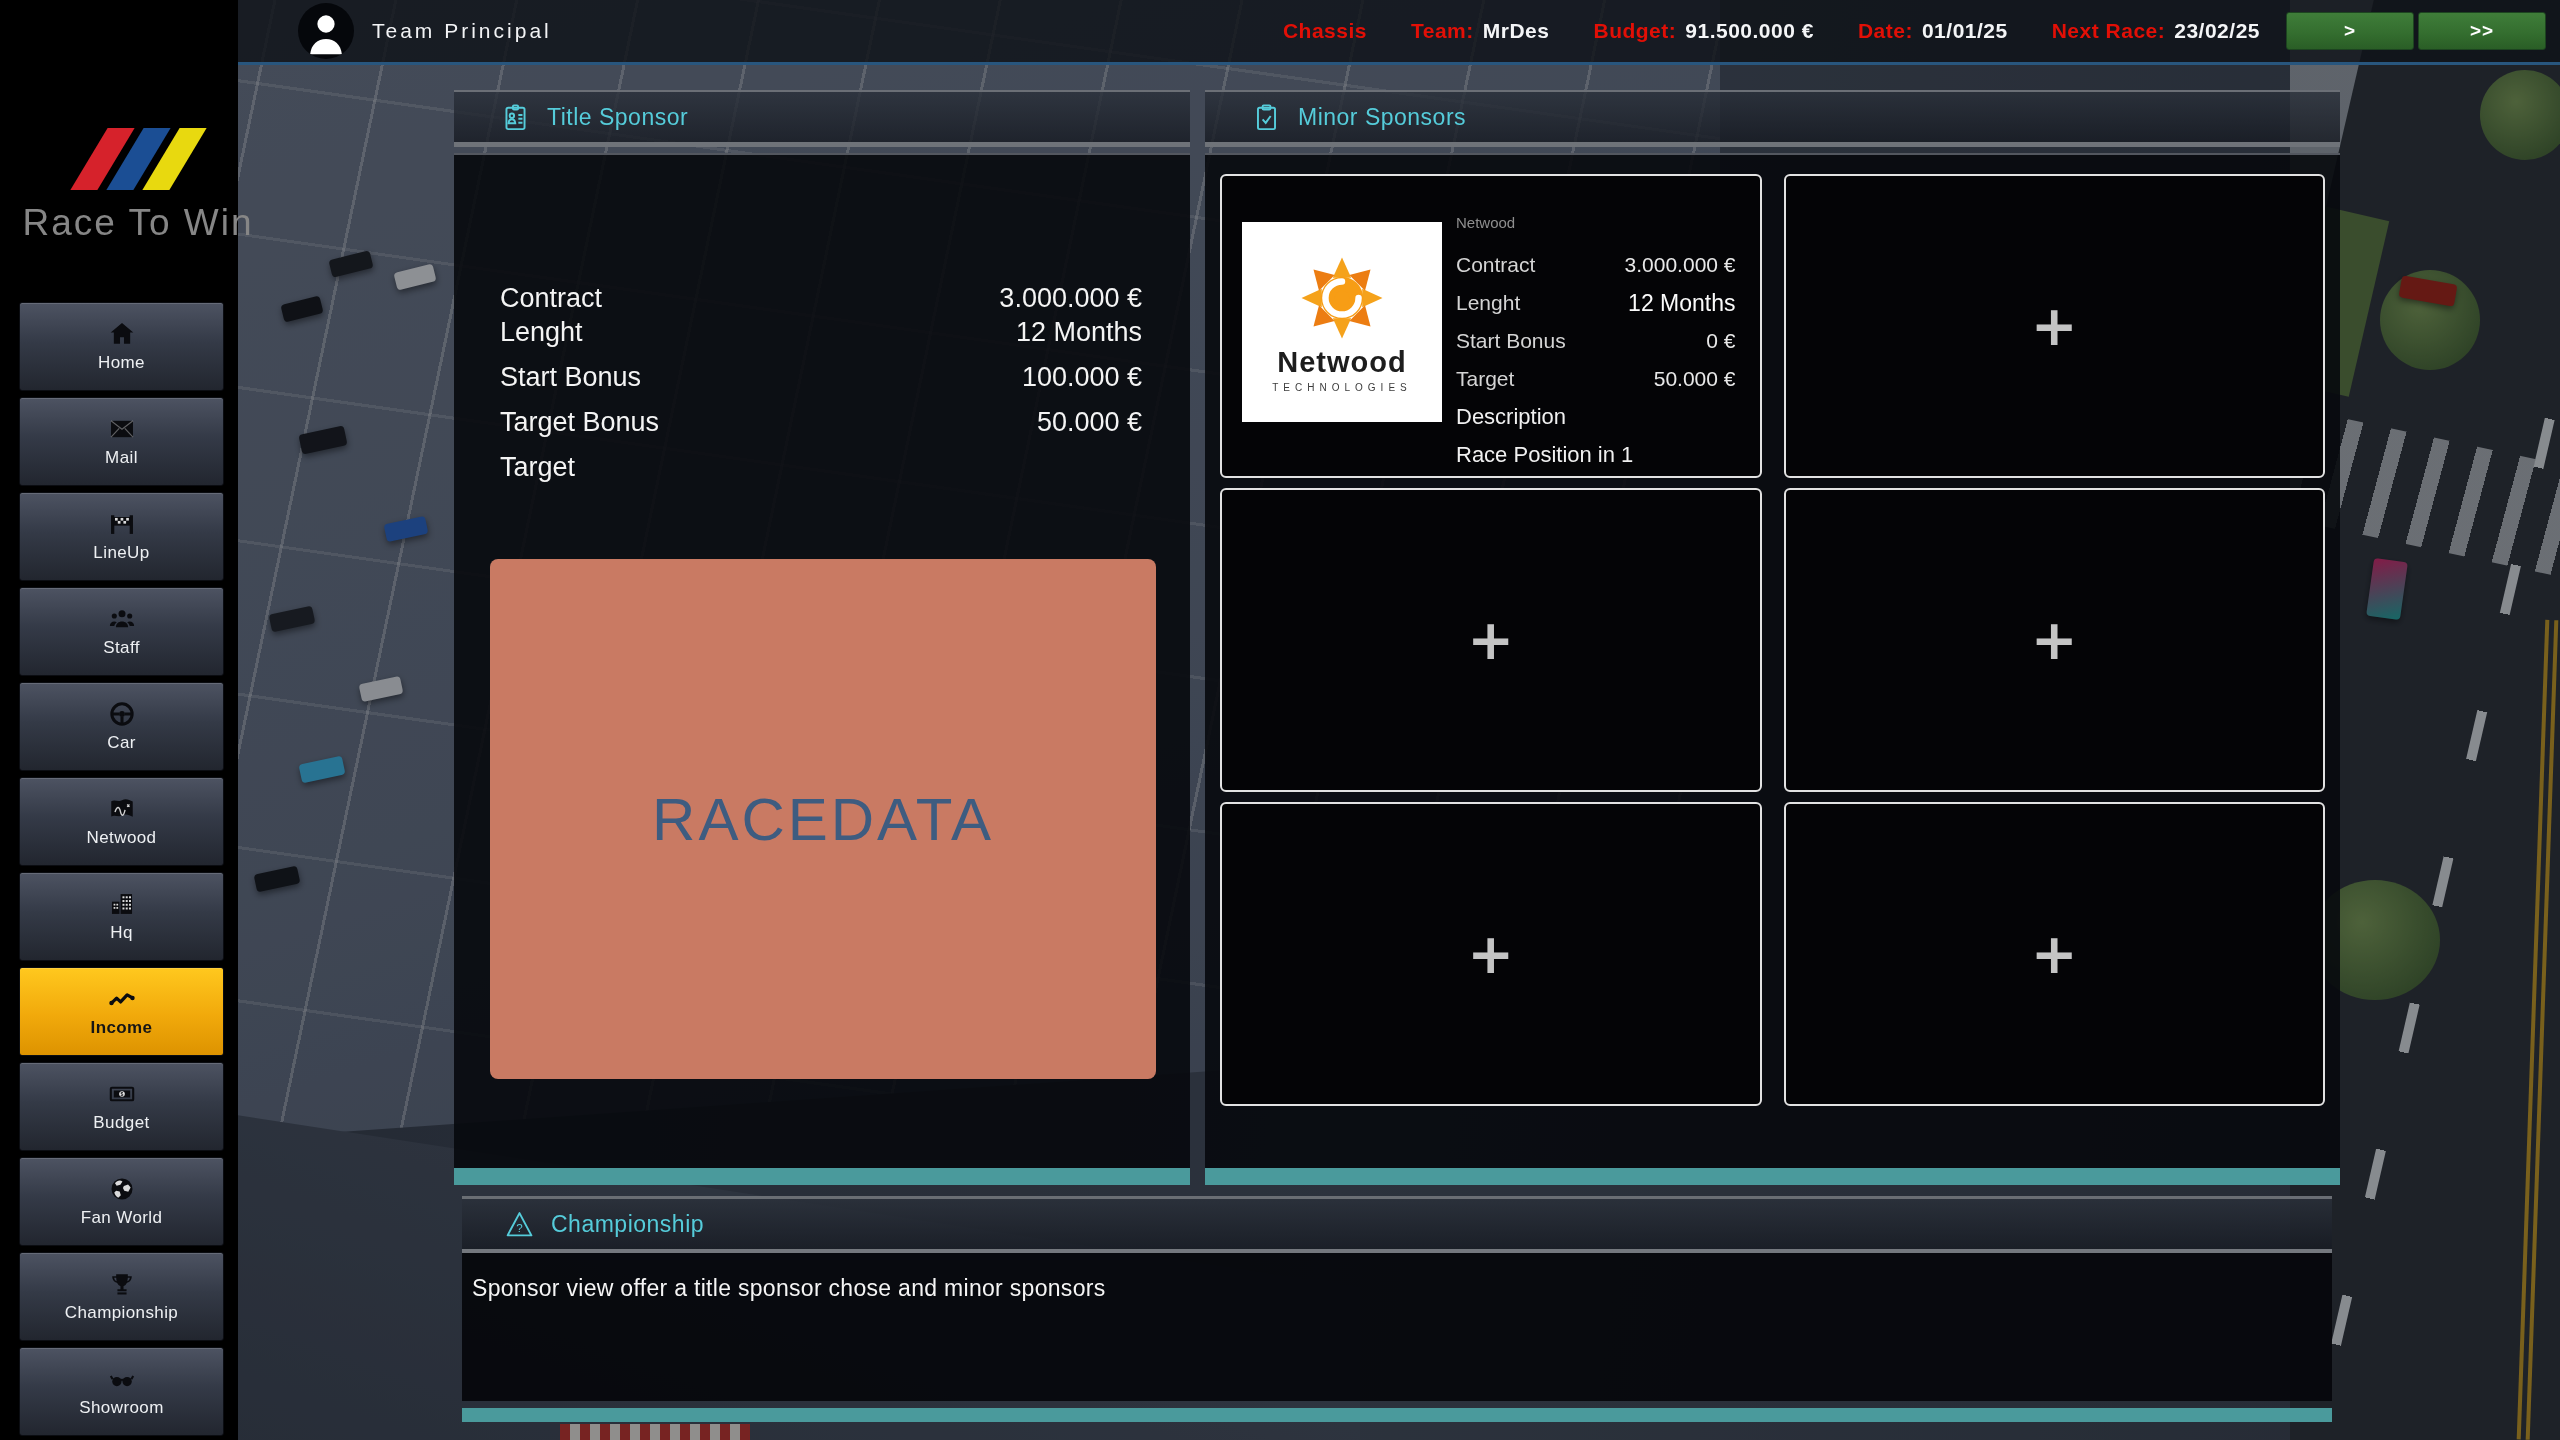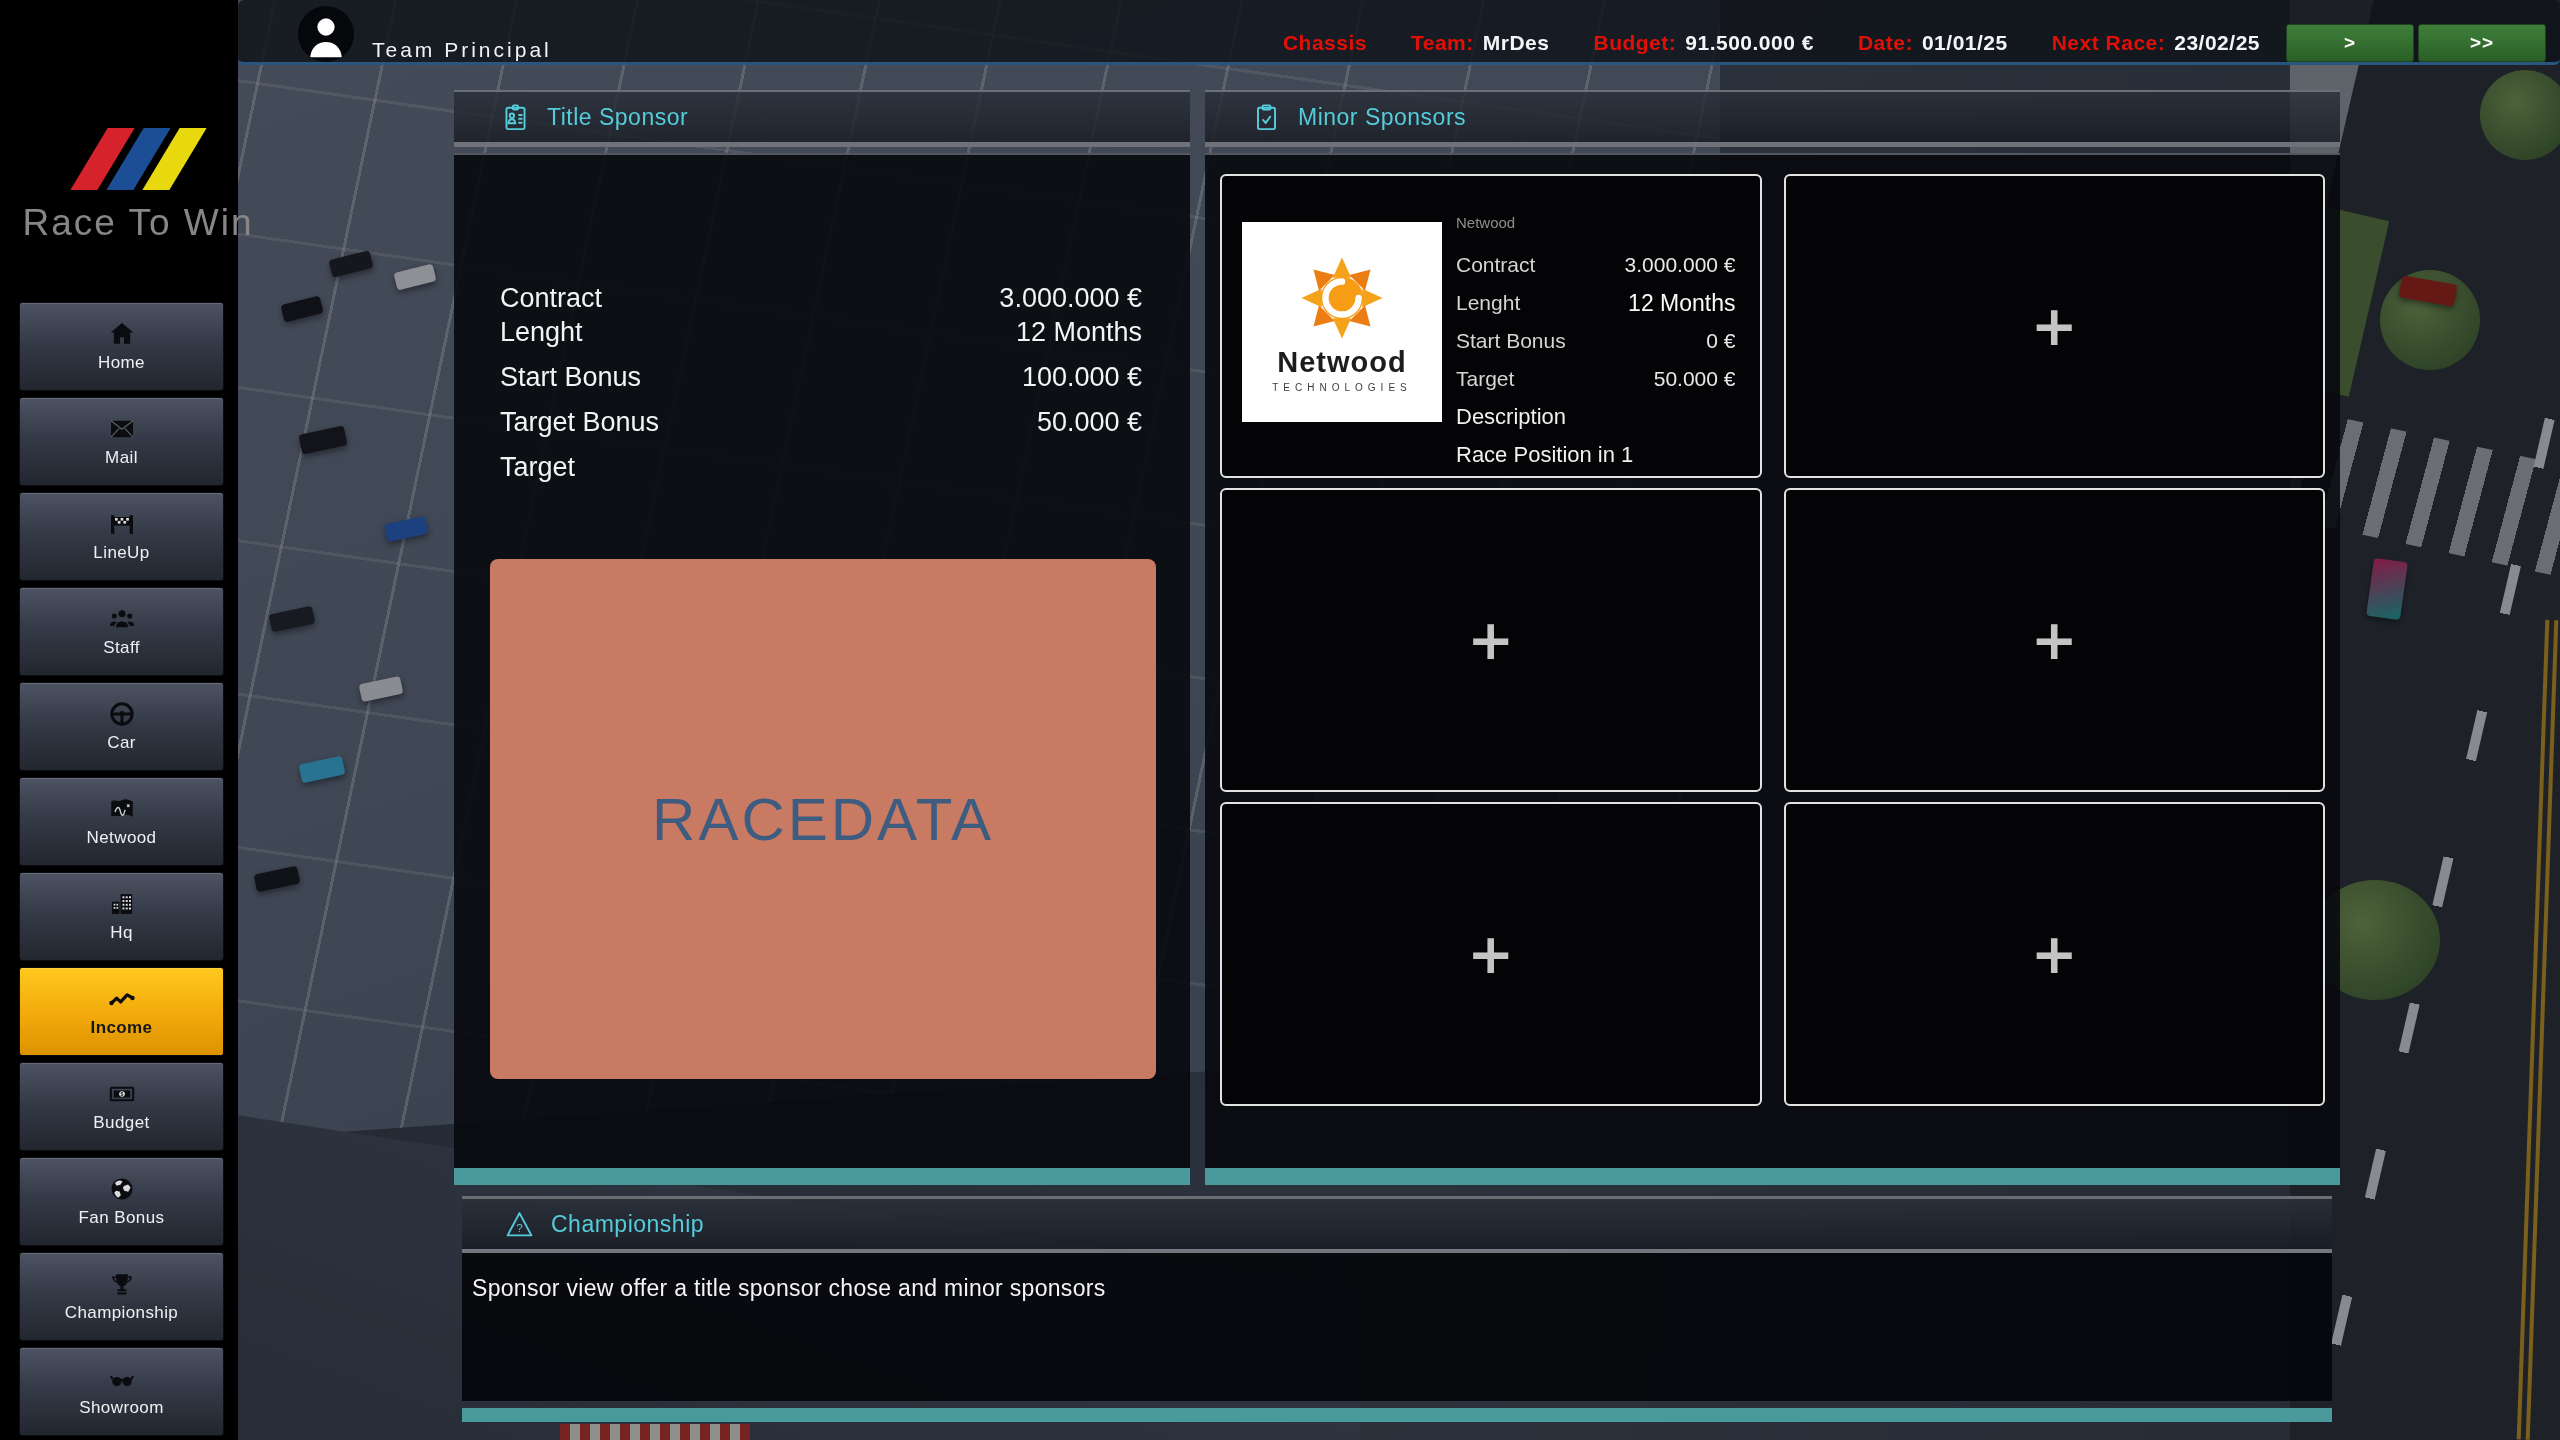--- a/index.html
+++ b/index.html
@@ -28,21 +28,21 @@
   .bg .yline{position:absolute;right:16px;top:620px;width:4px;height:820px;background:#c59a25;
     box-shadow:-9px 0 0 #c59a25;transform:rotate(2deg);}
   .bg .tree{position:absolute;border-radius:50%;background:radial-gradient(circle at 40% 35%,#7d9c58,#4e6e3a 70%,#3c5a2d);}
   .bg .stripes-awning{position:absolute;left:560px;top:1424px;width:190px;height:16px;
     background:repeating-linear-gradient(90deg,#c23530 0 10px,#e9e6e0 10px 20px);}
   .bg::after{content:'';position:absolute;inset:0;background:rgba(7,10,15,0.40);}
 
   
   .topbar{position:absolute;left:238px;top:0;width:2322px;height:62px;
     background:rgba(15,19,25,0.84);border-bottom:3px solid #28567e;
-    display:flex;align-items:flex-end;z-index:20;border-radius:6px;}
+    display:flex;align-items:center;z-index:20;}
   .avatar{width:56px;height:56px;border-radius:50%;background:#05070b;margin-left:60px;flex:0 0 auto;
     display:flex;align-items:center;justify-content:center;overflow:hidden;cursor:pointer;}
   .profile-label{color:#f2f3f5;font-size:21px;letter-spacing:3px;margin-left:18px;}
   .tb-right{margin-left:auto;display:flex;align-items:center;gap:44px;margin-right:14px;}
   .tb-red{color:#e20f06;font-size:21px;font-weight:700;letter-spacing:.5px;}
   .tb-stat{display:flex;align-items:center;gap:9px;font-size:21px;}
   .tb-stat .v{color:#f4f5f7;font-weight:700;letter-spacing:.5px;}
   .tb-btn{width:126px;height:36px;border-radius:3px;border:1px solid #1d4420;cursor:pointer;
     background:linear-gradient(180deg,#3f7d39 0%,#346e2f 55%,#2a5e26 100%);
     color:#fff;font-size:19px;font-weight:700;display:flex;align-items:center;justify-content:center;letter-spacing:1px;}
@@ -294,21 +294,21 @@
 
       <div class="mitem">
         <svg class="micon" viewBox="0 0 24 24">
           <circle cx="12" cy="12" r="9" fill="#0b0c10"></circle>
           <g fill="rgba(255,255,255,.85)">
             <path d="M6 7c1.8-2.4 4.6-2.8 6.4-1.4l-1.8 2.8-3.2.8z"></path>
             <path d="M13.6 9.4l3.6-1.2 2.2 2.6-2 3.6-3.4-.8-1.2-2.4z"></path>
             <path d="M7 13.4l3 .8 1 3.2-2.2 2.2c-1.8-1-3-2.8-3.4-4.6z"></path>
           </g>
         </svg>
-        <div class="mlabel">Fan Bonus</div>
+        <div class="mlabel">Fan World</div>
       </div>
 
       <div class="mitem">
         <svg class="micon" viewBox="0 0 24 24" fill="#0b0c10">
           <path d="M7 3.6h10v1.8h3.4c0 3.2-1.9 5.2-4.1 5.6a5.6 5.6 0 0 1-3 3v2.4h2.6v1.8H8.1v-1.8h2.6V14a5.6 5.6 0 0 1-3-3C5.5 10.6 3.6 8.6 3.6 5.4H7zM5.3 6.6c.2 1.6 1 2.7 2.1 3.1-.2-1-.3-2-.4-3.1zm13.4 0h-1.7c-.1 1.1-.2 2.1-.4 3.1 1.1-.4 1.9-1.5 2.1-3.1z"></path>
           <rect x="8.1" y="19.2" width="7.8" height="1.8"></rect>
         </svg>
         <div class="mlabel">Championship</div>
       </div>
 

